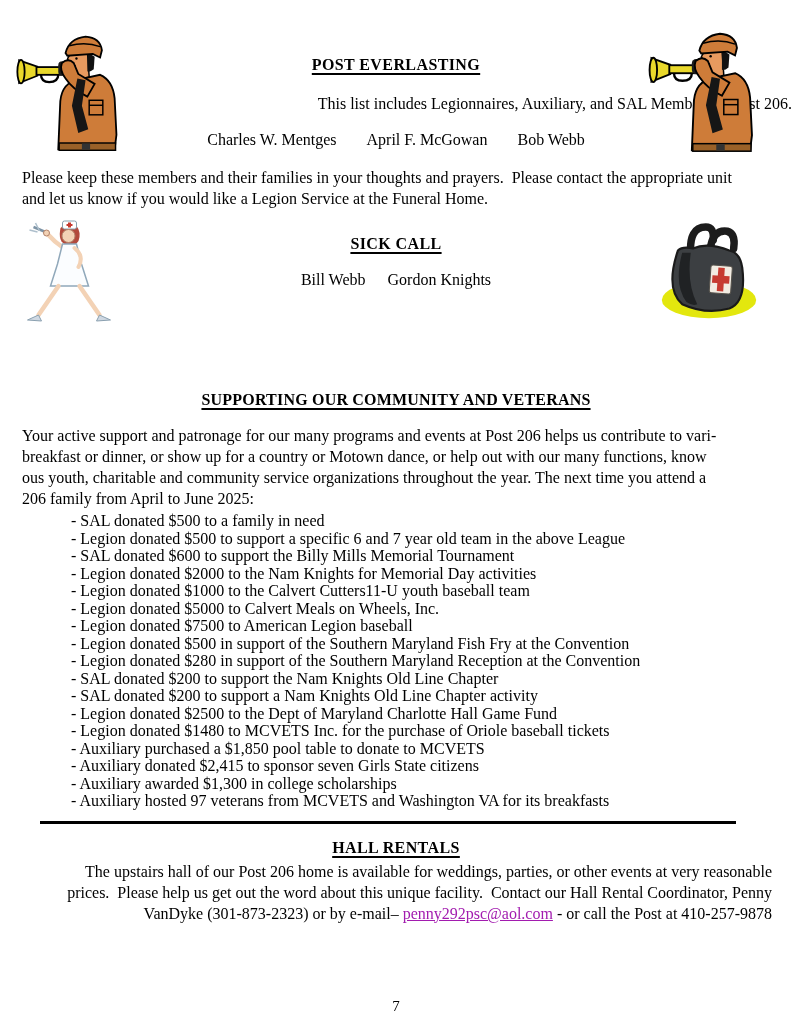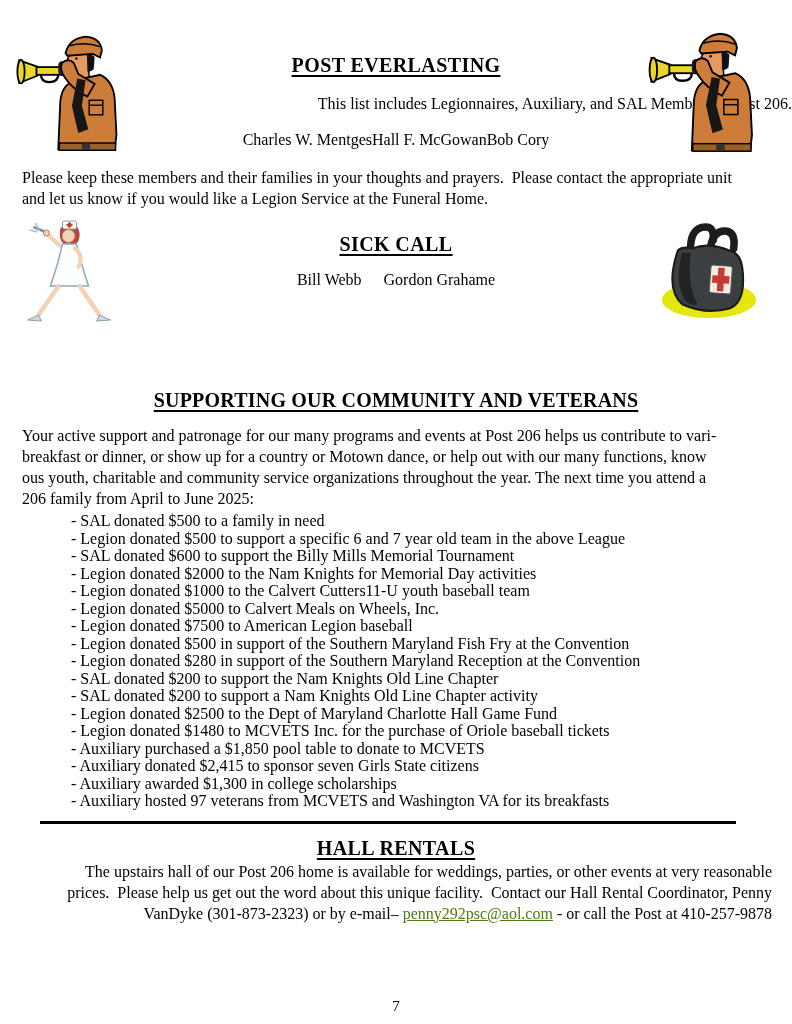--- a/index.html
+++ b/index.html
@@ -7,40 +7,40 @@
     width:792px;height:1024px;background:#fff;position:relative;overflow:hidden;
     margin:0 auto;color:#000;
     font-family:"Liberation Serif","DejaVu Serif",serif;
     font-size:16px;
   }
   .clipart{position:absolute;}
   .bugler-left{left:16px;top:33px;width:110px;height:120px;}
   .bugler-right{left:646px;top:30px;width:118px;height:124px;}
   .nurse{left:14px;top:220px;width:115px;height:112px;}
   .medbag{left:650px;top:218px;width:118px;height:108px;}
-  h1,h2{margin:0;font-weight:bold;text-align:center;font-size:20px;line-height:22px;
+  h1,h2{margin:0;font-weight:bold;text-align:center;font-size:16px;line-height:22px;
         text-decoration:underline;text-decoration-thickness:2px;text-underline-offset:3px;
         letter-spacing:0.4px;}
   .title-post{margin-top:54px;}
   .intro-center{margin-top:17px;text-align:right;line-height:21px;}
-  .names-row{display:flex;justify-content:center;line-height:21px;}
+  .names-row{display:flex;justify-content:center;gap:30px;line-height:21px;}
   .names-row.first{margin-top:15px;}
   .names-row.sick{margin-top:14px;gap:22px;}
   .body-par{margin:17px 20px 0 22px;line-height:21px;}
   .body-par .line{white-space:pre;}
   .title-sick{margin-top:24px;}
   .title-supporting{margin-top:99px;letter-spacing:0.2px;}
   .supporting-par{margin:14px 20px 0 22px;line-height:21px;}
   .donations{margin:3px 0 0 71px;line-height:17.5px;}
   .donations .donation-item{white-space:pre;}
   .rule{height:3px;background:#000;margin:11px 0 0 40px;width:696px;}
   .title-hall{margin-top:13px;}
   .hall-par{margin:2px 20px 0 22px;line-height:21px;text-align:right;}
   .hall-par .line{white-space:pre;}
-  .email-link{color:#4d7c0f;text-decoration:underline;}
+  .email-link{color:#a21caf;text-decoration:underline;}
   .pageno{position:absolute;top:998px;left:0;width:100%;text-align:center;font-size:15px;}
   
   .oline{stroke:#000;stroke-width:2;}
   .thin{stroke:#000;stroke-width:1.6;fill:none;}
 </style>
 </head>
 <body>
 
 <svg width="0" height="0" style="position:absolute" aria-hidden="true">
   <defs>
@@ -107,41 +107,41 @@
   <svg class="clipart bugler-right">
       <use href="#bugler"></use>
     </svg>
 
   <h1 class="title-post">POST EVERLASTING</h1>
 
   <div class="intro-center">This list includes Legionnaires, Auxiliary, and SAL Members of Post 206.</div>
 
   <div class="names-row first">
     <span>Charles W. Mentges</span>
-    <span>Hall F. McGowan</span>
-    <span>Bob Cory</span>
+    <span>April F. McGowan</span>
+    <span>Bob Webb</span>
   </div>
 
   <div class="body-par">
       <div class="line">Please keep these members and their families in your thoughts and prayers.  Please contact the appropriate unit</div>
       <div class="line">and let us know if you would like a Legion Service at the Funeral Home.</div>
     </div>
 
   <svg class="clipart nurse">
       <use href="#nurse"></use>
     </svg>
   <svg class="clipart medbag">
       <use href="#medbag"></use>
     </svg>
 
   <h2 class="title-sick">SICK CALL</h2>
 
   <div class="names-row sick">
     <span>Bill Webb</span>
-    <span>Gordon Grahame</span>
+    <span>Gordon Knights</span>
   </div>
 
   <h1 class="title-supporting">SUPPORTING OUR COMMUNITY AND VETERANS</h1>
 
   <div class="supporting-par">
       <div class="line">Your active support and patronage for our many programs and events at Post 206 helps us contribute to vari-</div>
       <div class="line">breakfast or dinner, or show up for a country or Motown dance, or help out with our many functions, know</div>
       <div class="line">ous youth, charitable and community service organizations throughout the year.  The next time you attend a</div>
       <div class="line">206 family from April to June 2025:</div>
     </div>

